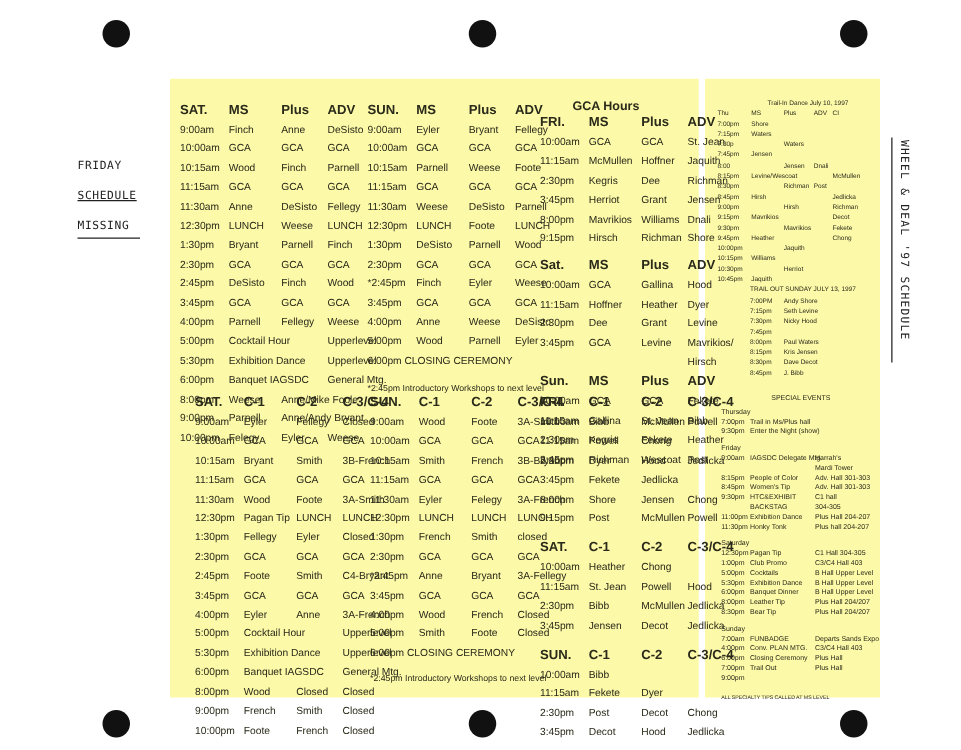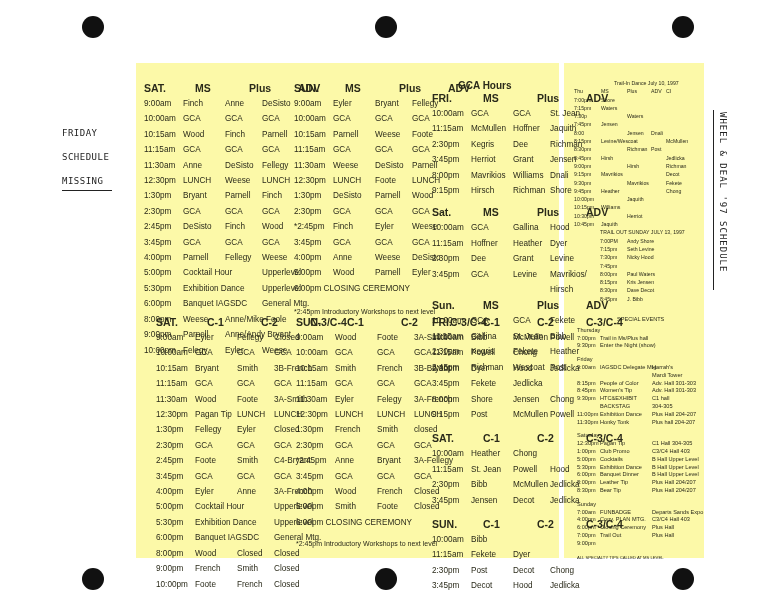--- a/index.html
+++ b/index.html
@@ -1,21 +1,21 @@
 <!DOCTYPE html>
 <html><head>
 <meta charset="utf-8">
 <style>
   html,body{margin:0;padding:0;}
   body{width:769px;height:600px;background:#ffffff;position:relative;overflow:hidden;font-family:"Liberation Sans",sans-serif;color:#2a2a1a;}
   .hole{position:absolute;width:22px;height:22px;border-radius:50%;background:#111;}
   .sheet{position:absolute;background:#fcf9a8;}
   .hand{position:absolute;font-family:"DejaVu Sans Mono",monospace;font-size:9px;color:#222;letter-spacing:0.5px;}
   .block{position:absolute;font-size:8.2px;line-height:15.4px;}
-  .block .hdr{font-weight:bold;font-size:10.5px;line-height:16px;display:flex;gap:12px;}
+  .block .hdr{font-weight:bold;font-size:10.5px;line-height:16px;display:flex;}
   .block .row{display:flex;white-space:nowrap;}
   .c0{width:39px;}
   .c1{width:42px;}
   .c2{width:37px;}
   .c3{width:50px;}
   .hdr .c0{width:39px;}
   .title{position:absolute;font-weight:bold;font-size:10px;}
   .note{font-size:7px;}
   .full{white-space:nowrap;}
   .tiny{position:absolute;font-size:5.2px;line-height:8.3px;}
@@ -35,21 +35,21 @@
 <body>
 
 <div class="hole" style="left:82px;top:16px;"></div>
 <div class="hole" style="left:375px;top:16px;"></div>
 <div class="hole" style="left:672px;top:16px;"></div>
 <div class="hole" style="left:82px;top:568px;"></div>
 <div class="hole" style="left:375px;top:568px;"></div>
 <div class="hole" style="left:672px;top:568px;"></div>
 
 <div class="hand" style="left:62px;top:128px;">FRIDAY</div>
-<div class="hand" style="left:62px;top:152px;">SCHEDULE</div>
+<div class="hand" style="left:62px;top:152px;text-decoration:underline;">SCHEDULE</div>
 <div class="hand" style="left:62px;top:176px;">MISSING</div>
 <div style="position:absolute;left:62px;top:190px;width:50px;height:1px;background:#222;"></div>
 
 <div class="vline"></div>
 <div class="vert">WHEEL &amp; DEAL '97 SCHEDULE</div>
 
 <div class="sheet" style="left:136px;top:63px;width:423px;height:495px;"></div>
 <div class="sheet" style="left:564px;top:63px;width:140px;height:495px;"></div>
 
 <div class="block" style="left:144px;top:80px;">

